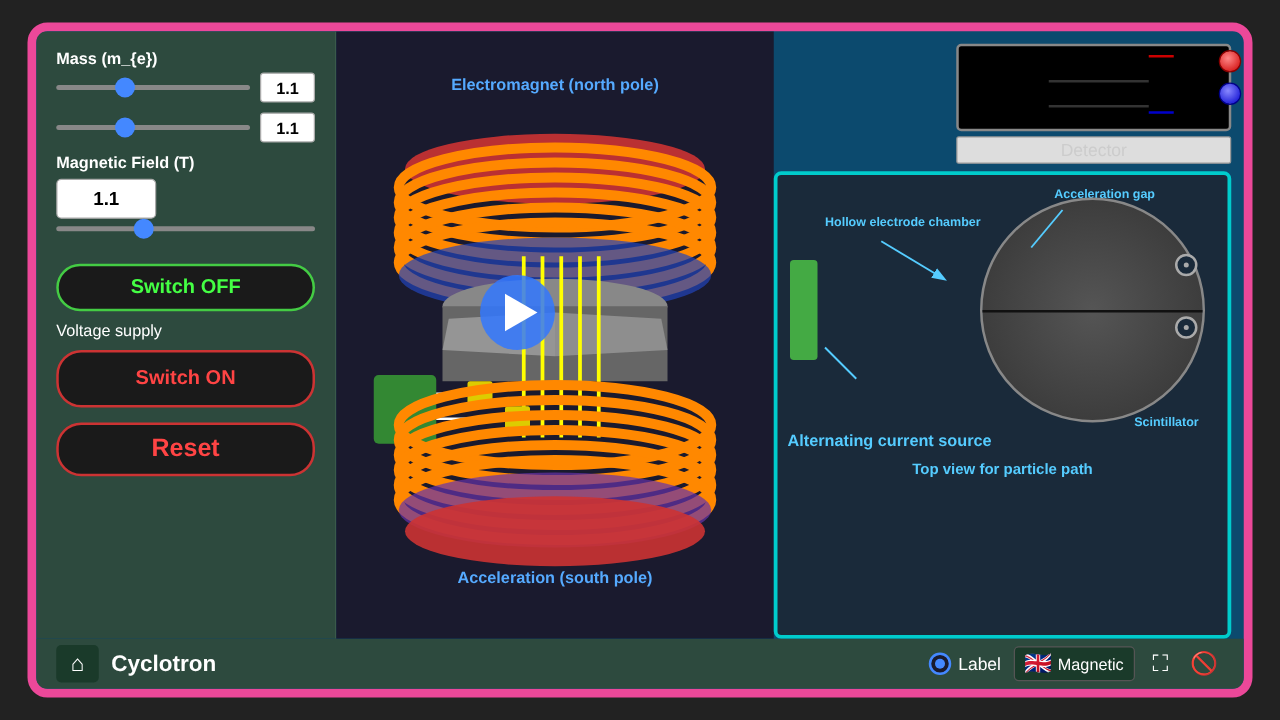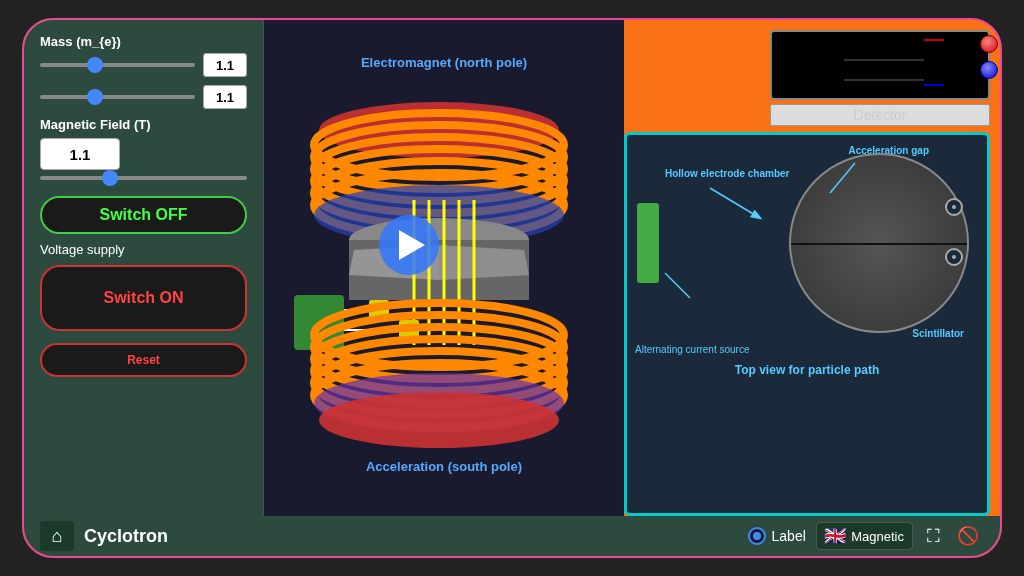--- a/index.html
+++ b/index.html
@@ -9,23 +9,23 @@
       justify-content: center;
       align-items: center;
       width: 1024px;
       height: 576px;
       font-family: Arial, sans-serif;
       overflow: hidden;
     }
     .main-container {
       width: 980px;
       height: 540px;
-      background: #f97316;
-      border-radius: 31px;
-      border: 2px solid #ec4899;
+      background: #0c4a6e;
+      border-radius: 16px;
+      border: 7px solid #ec4899;
       display: flex;
       flex-direction: column;
       overflow: hidden;
       position: relative;
     }
     .content-area {
       display: flex;
       flex: 1;
       overflow: hidden;
     }
@@ -107,43 +107,43 @@
     .switch-off-btn {
       background: #1a1a1a;
       border: 2px solid #44cc44;
       border-radius: 20px;
       color: #44ff44;
       font-size: 16px;
       font-weight: bold;
       padding: 8px 0;
       text-align: center;
       cursor: pointer;
-      margin-top: 8px;
+      margin-top: 18px;
     }
     .voltage-label {
       color: #fff;
       font-size: 13px;
     }
     .switch-on-btn {
       background: #1a1a1a;
       border: 2px solid #cc3333;
       border-radius: 20px;
       color: #ff4444;
       font-size: 16px;
       font-weight: bold;
-      padding: 22px 0;
+      padding: 12px 0;
       text-align: center;
       cursor: pointer;
     }
     .reset-btn {
       background: #1a1a1a;
       border: 2px solid #cc3333;
       border-radius: 20px;
       color: #ff4444;
-      font-size: 12px;
+      font-size: 20px;
       font-weight: bold;
       padding: 8px 0;
       text-align: center;
       cursor: pointer;
       margin-top: 4px;
     }
     
     .center-area {
       flex: 1;
       background: #1a1a2e;
@@ -306,22 +306,22 @@
       left: 30px;
       color: #55ccff;
       font-size: 10px;
       font-weight: bold;
     }
     .label-ac-source {
       position: absolute;
       bottom: 8px;
       left: 0px;
       color: #55ccff;
-      font-size: 10px;
-      font-weight: normal;
+      font-size: 13px;
+      font-weight: bold;
     }
     .label-scintillator {
       position: absolute;
       bottom: 24px;
       right: 15px;
       color: #55ccff;
       font-size: 10px;
       font-weight: bold;
     }
     .dot-circle {

